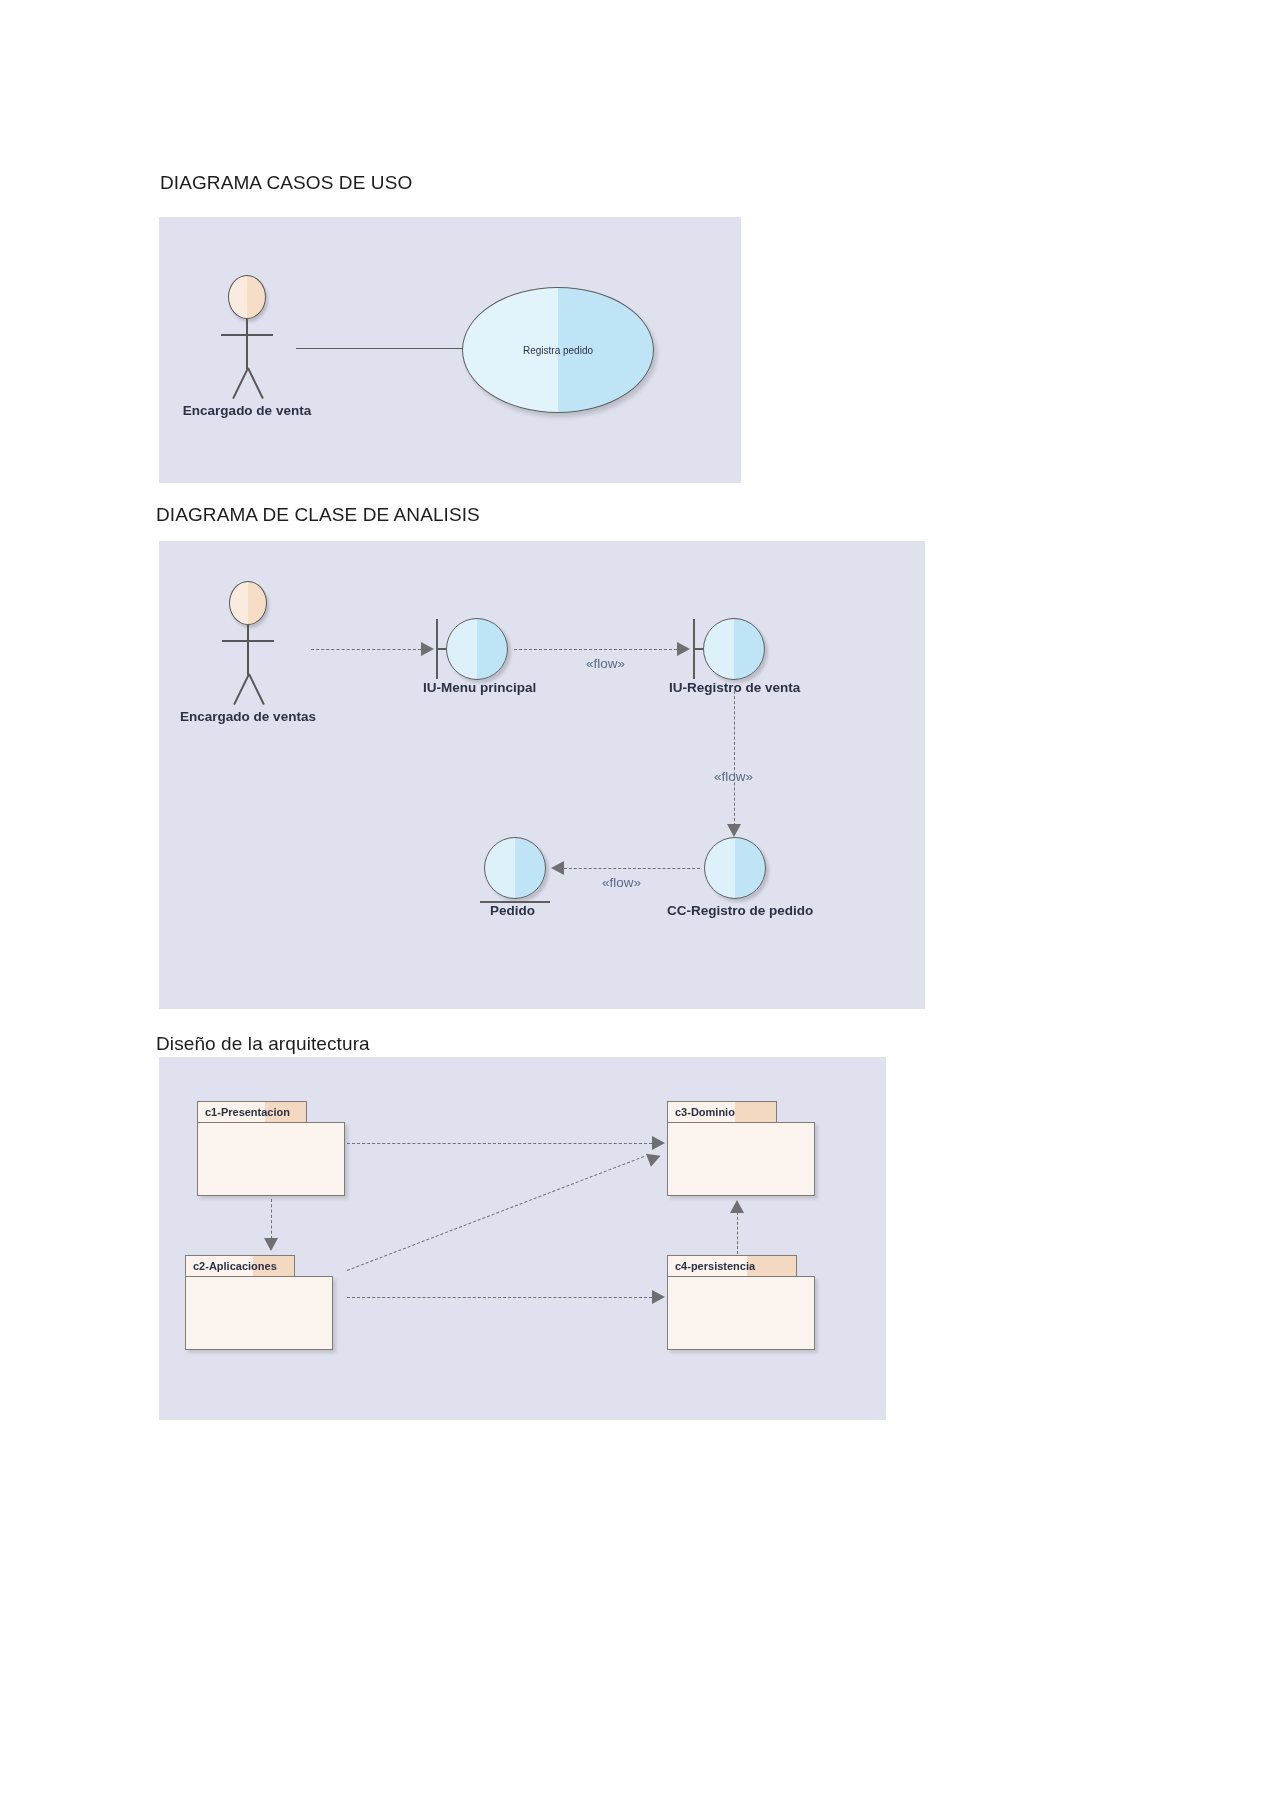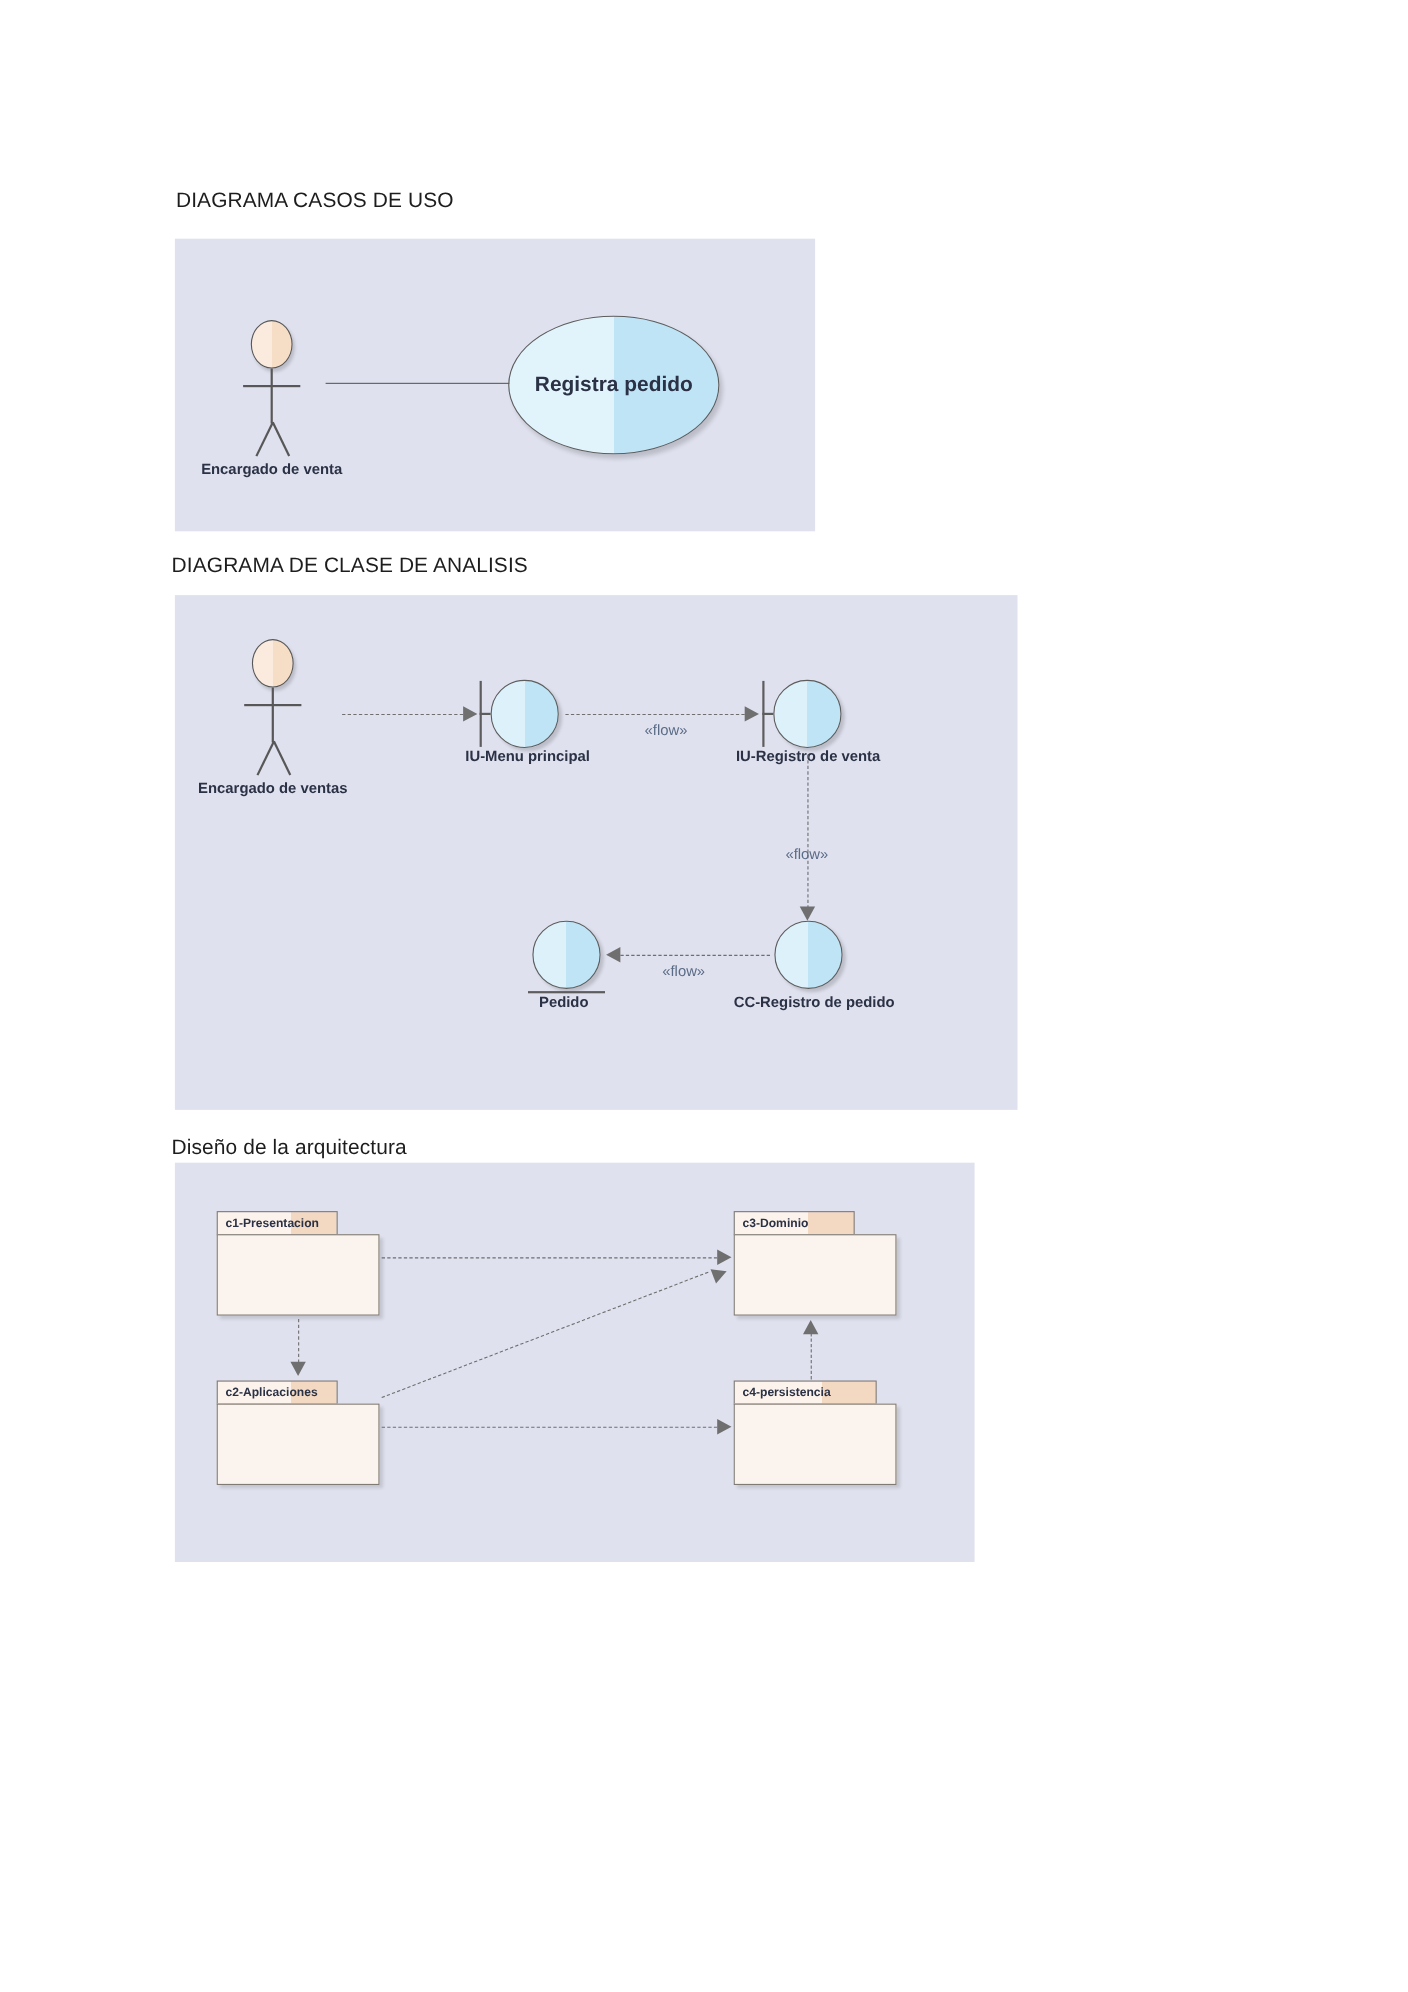--- a/index.html
+++ b/index.html
@@ -74,22 +74,22 @@
     position: absolute;
     border: 1.6px solid #5d5d5d;
     border-radius: 50%;
     background: linear-gradient(to right, #e1f3fb 0%, #e1f3fb 50%, #bfe4f6 50%, #bfe4f6 100%);
     box-shadow: 3px 4px 4px rgba(0,0,0,0.16);
     display: flex;
     align-items: center;
     justify-content: center;
   }
   .usecase-ellipse span {
-    font-size: 19px;
-    font-weight: bold;
+    font-size: 10px;
+    font-weight: normal;
     color: #2b3245;
     white-space: nowrap;
   }
 
   .assoc-line {
     position: absolute;
     height: 1.4px;
     background: #5d5d5d;
   }
 
@@ -197,21 +197,21 @@
 </style>
 </head>
 <body>
 
 <div class="page">
 
   <div class="section-title" style="left:160px; top:172px;">DIAGRAMA CASOS DE USO</div>
 
   <div class="canvas" style="left:159px; top:217px; width:582px; height:266px;">
 
-    <div class="actor" style="left:55px; top:74px; width:66px; height:150px;">
+    <div class="actor" style="left:55px; top:58px; width:66px; height:150px;">
       <div class="head"></div>
       <div class="arms"></div>
       <div class="body"></div>
       <div class="leg-l"></div>
       <div class="leg-r"></div>
       <div class="actor-label">Encargado de venta</div>
     </div>
 
     <div class="assoc-line" style="left:137px; top:131px; width:168px;"></div>
 
@@ -270,21 +270,21 @@
 
   <div class="canvas" style="left:159px; top:1057px; width:727px; height:363px;">
 
     <div class="package" style="left:38px; top:44px; width:148px; height:95px;">
       <div class="tab" style="width:110px;">
         <span>c1-Presentacion</span>
       </div>
       <div class="body-box" style="width:148px; height:74px;"></div>
     </div>
 
-    <div class="package" style="left:38px; top:198px; width:148px; height:95px;">
+    <div class="package" style="left:26px; top:198px; width:148px; height:95px;">
       <div class="tab" style="width:110px;">
         <span>c2-Aplicaciones</span>
       </div>
       <div class="body-box" style="width:148px; height:74px;"></div>
     </div>
 
     <div class="package" style="left:508px; top:44px; width:148px; height:95px;">
       <div class="tab" style="width:110px;">
         <span>c3-Dominio</span>
       </div>

